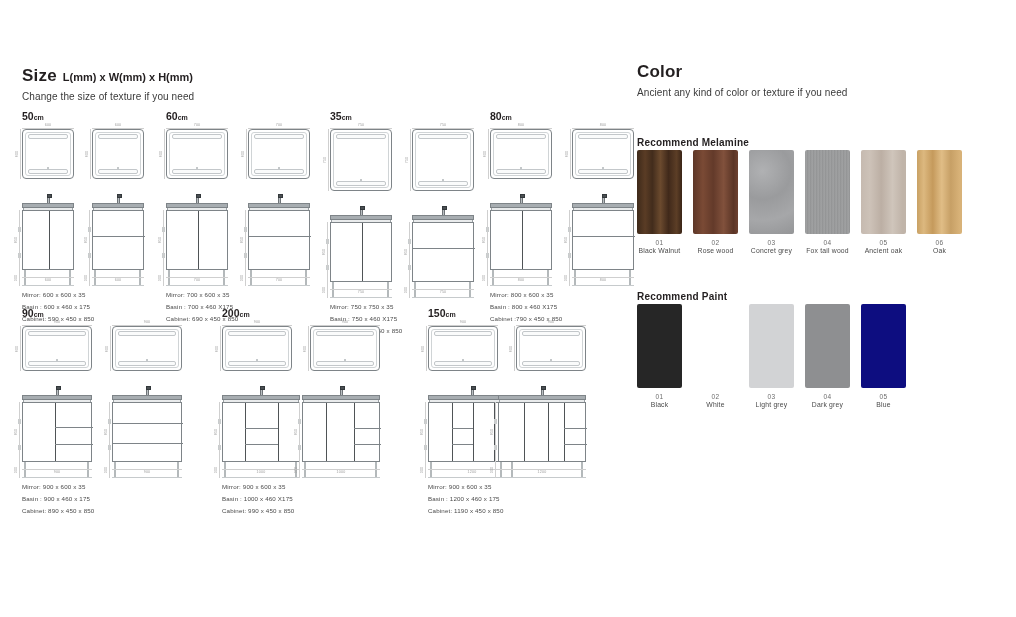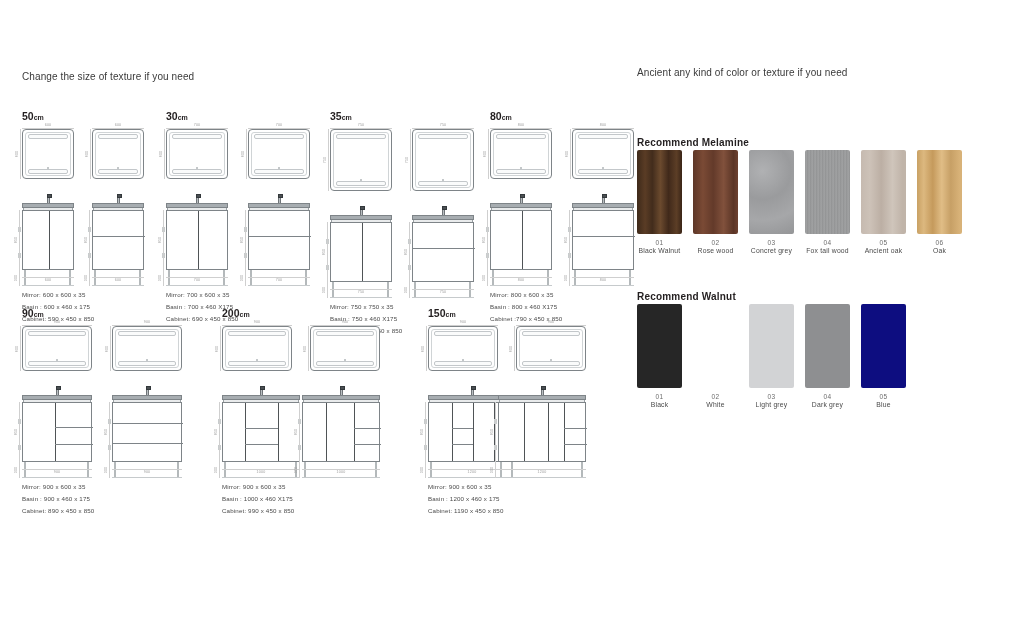--- a/index.html
+++ b/index.html
@@ -65,20 +65,23 @@
   .sw-row{position:absolute;display:flex;}
   .sw{position:relative;margin-right:11px;}
   .sw .chip{border-radius:2px;}
   .sw .num{text-align:center;font-size:6.5px;color:#6c6c6c;margin-top:5px;letter-spacing:.3px;}
   .sw .nm{text-align:center;font-size:6.8px;color:#4a4a4a;margin-top:1px;letter-spacing:.2px;white-space:nowrap;}
 </style>
 </head>
 <body>
 
 <div class="panel" style="left:22px;top:66px;">
+  <div class="sec-title">
+    <span>Size</span><span class="sub">L(mm) x W(mm) x H(mm)</span>
+  </div>
   <div class="sec-desc">Change the size of texture if you need</div>
 </div>
 
 <div id="size-blocks">
     <div class="size-block" style="left:22px;top:110px;">
       <div class="size-label"><span>50</span><span class="cm">cm</span></div>
       <div class="pairs" style="margin-top:7px;">
         <div class="unit" style="position:relative;width:52px;height:50px;margin-right:0;">
           <div class="mirror" style="width:52px;height:50px;">
             <div class="inner"></div>
@@ -154,21 +157,21 @@
           <div class="gline v" style="left:-3px;top:17px;height:76px;"></div>
         </div>
       </div>
       <div class="specs" style="margin-top:10px;">
         <div>Mirror: 600 x 600 x 35</div>
         <div>Basin : 600 x 460 x 175</div>
         <div>Cabinet: 590 x 450 x 850</div>
       </div>
     </div>
     <div class="size-block" style="left:166px;top:110px;">
-      <div class="size-label"><span>30</span><span class="cm">cm</span></div>
+      <div class="size-label"><span>60</span><span class="cm">cm</span></div>
       <div class="pairs" style="margin-top:7px;">
         <div class="unit" style="position:relative;width:62px;height:50px;margin-right:0;">
           <div class="mirror" style="width:62px;height:50px;">
             <div class="inner"></div>
             <div class="led t"></div>
             <div class="led b"></div>
             <div class="touch"></div>
           </div>
           <div class="dim dim-top" style="top:-5px;">700</div>
           <div class="gline h" style="top:-1px;left:0;width:62px;"></div>
@@ -677,20 +680,21 @@
       </div>
       <div class="specs" style="margin-top:10px;">
         <div>Mirror: 900 x 600 x 35</div>
         <div>Basin : 1200 x 460 x 175</div>
         <div>Cabinet: 1190 x 450 x 850</div>
       </div>
     </div>
   </div>
 
 <div class="panel" style="left:637px;top:62px;">
+  <div class="sec-title">Color</div>
   <div class="sec-desc">Ancient any kind of color or texture if you need</div>
 </div>
 
 <div class="panel" style="left:637px;top:137px;">
   <div class="grp-title">Recommend Melamine</div>
 </div>
 <div class="sw-row" id="melamine-row" style="left:637px;top:150px;">
     <div class="sw" style="width:45px;">
       <div class="chip" style="width:45px;height:84px;background:linear-gradient(90deg,#3e2a1a,#5a3c25 18%,#422c1c 34%,#6b4a2e 52%,#40291a 70%,#5c3e26 88%,#3a2517);"></div>
       <div class="num">01</div>
@@ -717,21 +721,21 @@
       <div class="nm">Ancient oak</div>
     </div>
     <div class="sw" style="width:45px;">
       <div class="chip" style="width:45px;height:84px;background:linear-gradient(90deg,#c9a164,#dcb87f 15%,#c59a5c 35%,#e0bd86 55%,#c7a066 75%,#d8b278 95%);"></div>
       <div class="num">06</div>
       <div class="nm">Oak</div>
     </div>
   </div>
 
 <div class="panel" style="left:637px;top:291px;">
-  <div class="grp-title">Recommend Walnut</div>
+  <div class="grp-title">Recommend Paint</div>
 </div>
 <div class="sw-row" id="paint-row" style="left:637px;top:304px;">
     <div class="sw" style="width:45px;margin-right:11px;">
       <div class="chip" style="width:45px;height:84px;background:#262626;"></div>
       <div class="num">01</div>
       <div class="nm">Black</div>
     </div>
     <div class="sw" style="width:45px;margin-right:11px;">
       <div class="chip" style="width:45px;height:84px;background:#ffffff;"></div>
       <div class="num">02</div>

